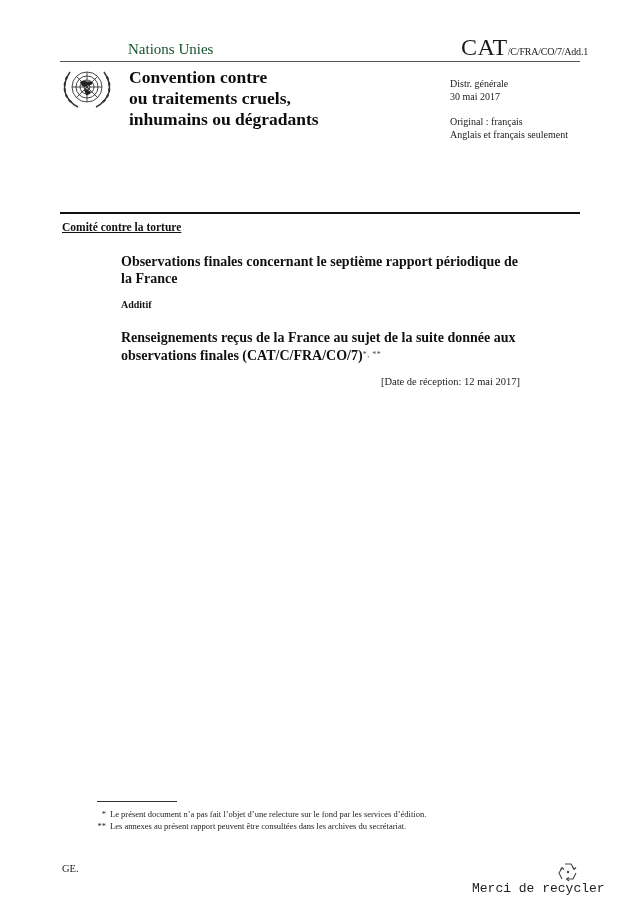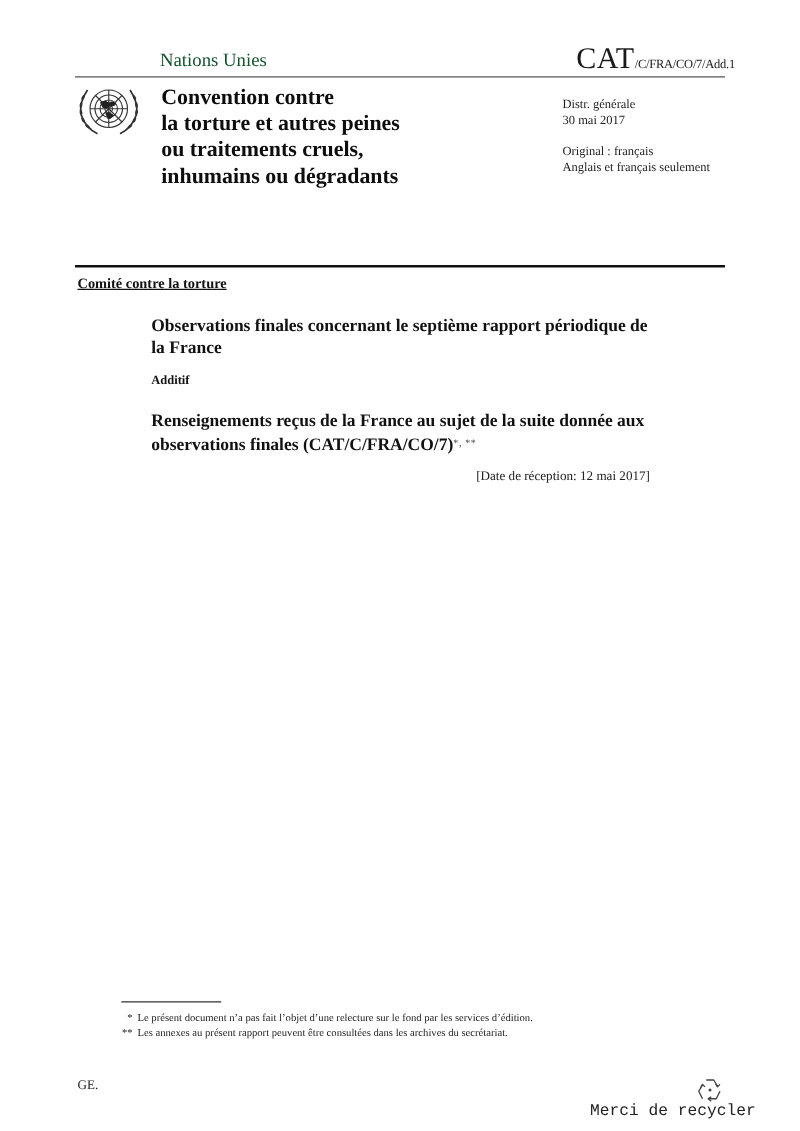--- a/index.html
+++ b/index.html
@@ -201,21 +201,20 @@
     <line x1="37.6" y1="10.4" x2="16.4" y2="31.6"></line>
   </g>
   <g fill="#222">
     <path d="M20 16 Q24 13 27 16 Q30 14 33 17 Q31 20 28 19 Q25 22 22 20 Z"></path>
     <path d="M24 24 Q28 23 31 26 Q29 30 26 29 Z"></path>
   </g>
 </svg>
 
 <div class="abs conv-title">
   <div>Convention contre</div>
-  <div>la torture et autres peines</div>
   <div>ou traitements cruels,</div>
   <div>inhumains ou dégradants</div>
 </div>
 
 <div class="abs distr">
   <div>Distr. générale</div>
   <div>30 mai 2017</div>
   <div class="gap"></div>
   <div>Original : français</div>
   <div>Anglais et français seulement</div>

